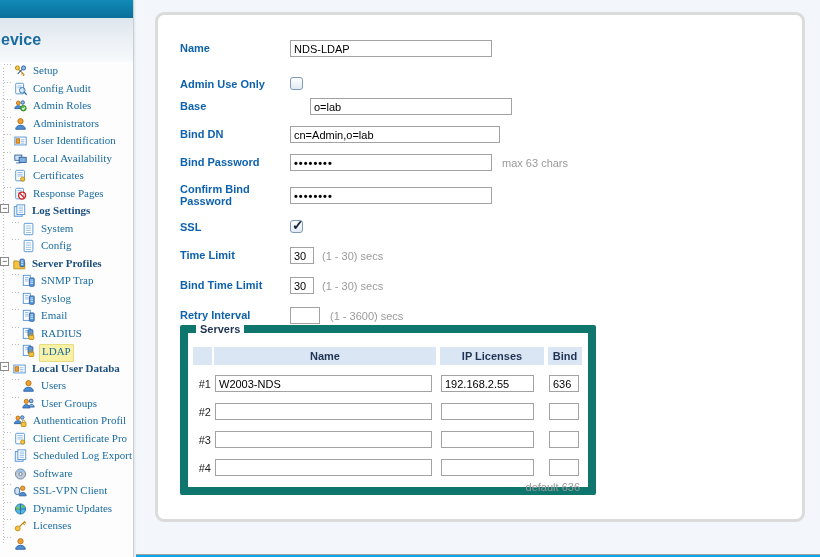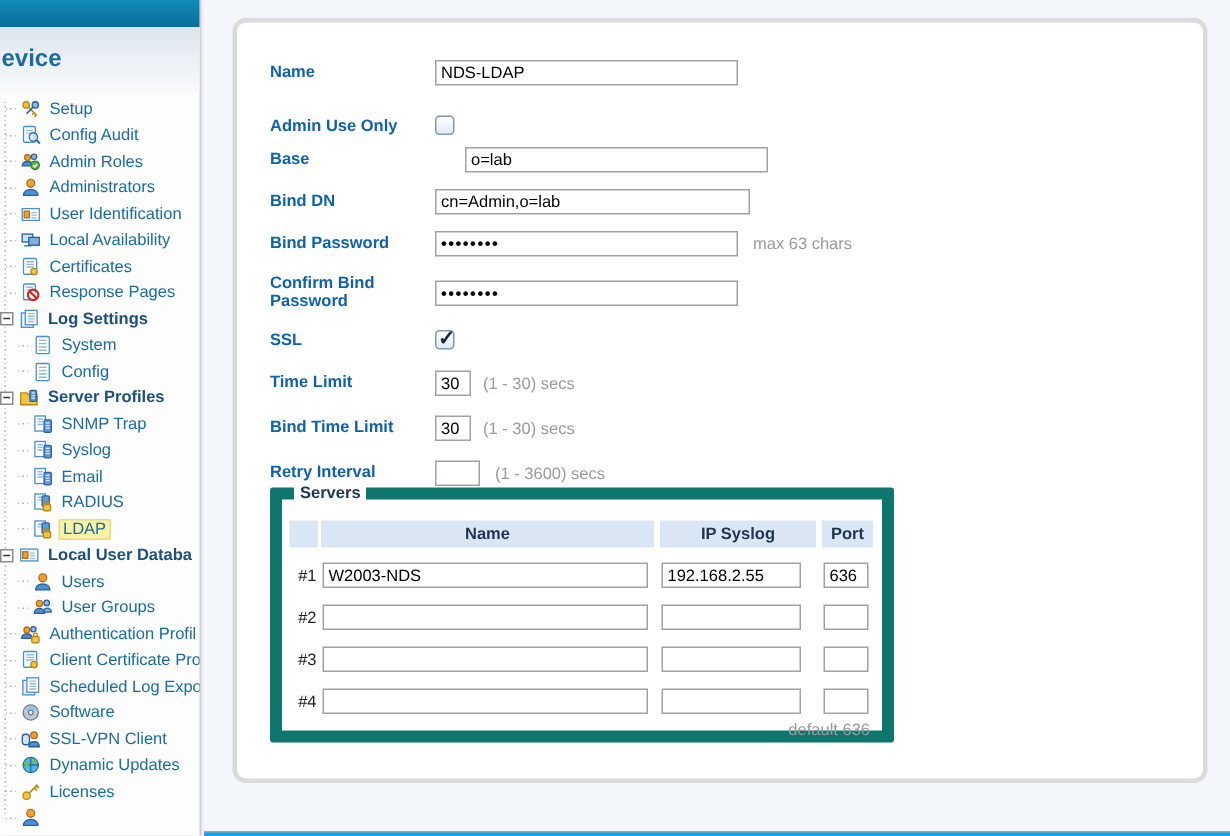--- a/index.html
+++ b/index.html
@@ -10,22 +10,22 @@
   .sidebar { position:absolute; left:0; top:0; width:134px; height:557px;
     background:#fdfdfd; border-right:1px solid #c9ced3;
     box-shadow:1px 0 2px rgba(0,0,0,.08); }
   .side-topbar { height:18px; background:linear-gradient(#108bb8,#0a6f99); }
   .side-header { height:44px; background:linear-gradient(#dde6ed,#f8fafc);
     display:flex; align-items:center; padding-left:1px;
     font-size:16px; font-weight:bold; color:#1a6b9f; }
   .tree { position:relative; padding-top:2px; }
   .tree::before { content:""; position:absolute; left:3px; top:6px; bottom:10px;
     width:1px; background:repeating-linear-gradient(to bottom,#bcbcbc 0 1px,transparent 1px 3px); }
-  .trow { display:flex; align-items:center; height:17.5px; font-size:11px;
-    color:#1a6b9f; white-space:nowrap; overflow:hidden; cursor:pointer; position:relative; }
+  .trow { display:flex; height:17.5px; font-size:11px;
+    color:#1a6b9f; white-space:nowrap; overflow:hidden; cursor:pointer; position:relative;font-family:Liberation Serif, serif; }
   .trow .conn { width:8px; height:1px; flex:none;
     background:repeating-linear-gradient(to right,#bcbcbc 0 1px,transparent 1px 3px); }
   .lvl-top { padding-left:4px; }
   .lvl-child { padding-left:12px; }
   .lvl-group { padding-left:0; font-weight:bold; color:#1b4f7e; }
   .minus { width:9px; height:9px; flex:none; border:1px solid #8a8a8a; background:#fff;
     display:inline-flex; align-items:center; justify-content:center;
     font-size:9px; line-height:7px; color:#333; margin-right:2px; z-index:1; }
   .ic { width:15px; height:14px; flex:none; margin:0 3px 0 1px; }
   .ic svg { width:15px; height:14px; display:block; }
@@ -449,22 +449,22 @@
   <div class="frow" style="top:292px">
     <span class="flabel" style="top:2px">Retry Interval</span>
     <input class="ti" style="left: 132px; top: 0px; width: 30px;" value="">
     <span class="hint" style="left:172px;top:3px">(1 - 3600) secs</span>
   </div>
 
   <fieldset class="servers">
     <legend>Servers</legend>
     <span class="hcell" style="left:5px;width:19px"></span>
     <span class="hcell" style="left:26px;width:222px">Name</span>
-    <span class="hcell" style="left:252px;width:104px">IP Syslog</span>
-    <span class="hcell" style="left:360px;width:34px">Port</span>
+    <span class="hcell" style="left:252px;width:104px">IP Licenses</span>
+    <span class="hcell" style="left:360px;width:34px">Bind</span>
     <div>
         <span class="srow-num" style="left: 3px; top: 43px;">#1</span>
         <input class="s-in" value="W2003-NDS" style="left: 27px; top: 40px; width: 217px;">
         <input class="s-in" value="192.168.2.55" style="left: 253px; top: 40px; width: 93px;">
         <input class="s-in" value="636" style="left: 361px; top: 40px; width: 30px;">
         <span class="srow-num" style="left: 3px; top: 71px;">#2</span>
         <input class="s-in" style="left: 27px; top: 68px; width: 217px;">
         <input class="s-in" style="left: 253px; top: 68px; width: 93px;">
         <input class="s-in" style="left: 361px; top: 68px; width: 30px;">
         <span class="srow-num" style="left: 3px; top: 99px;">#3</span>

